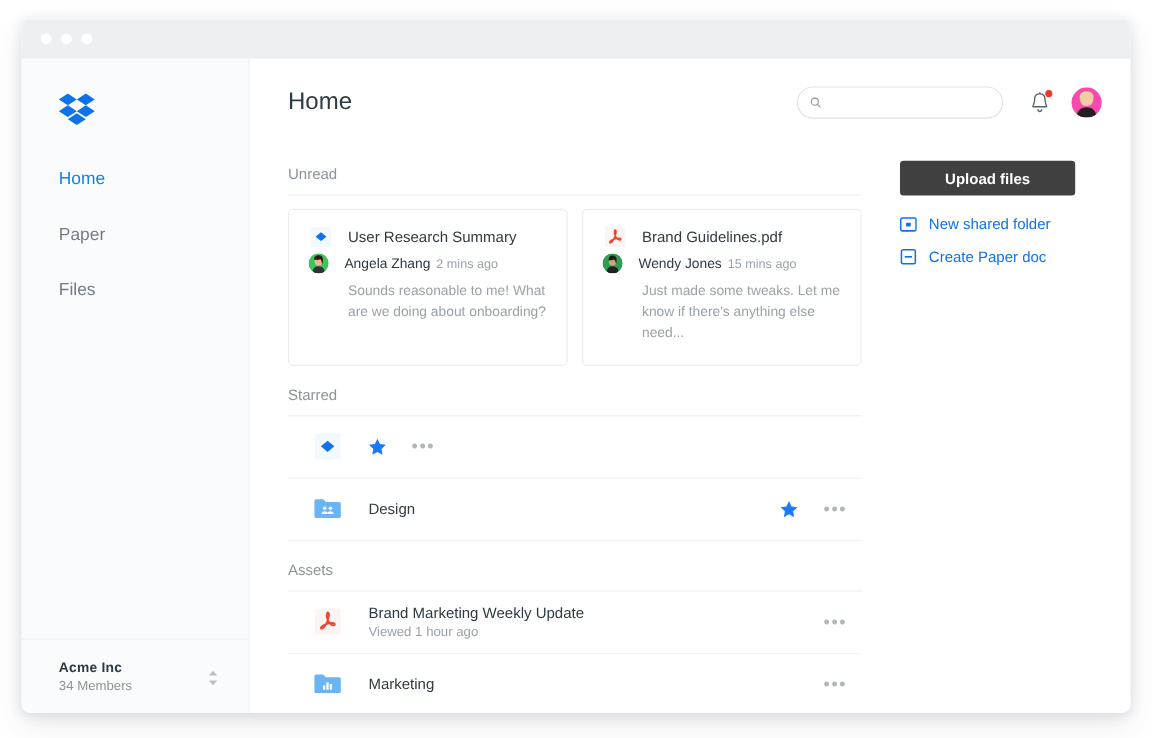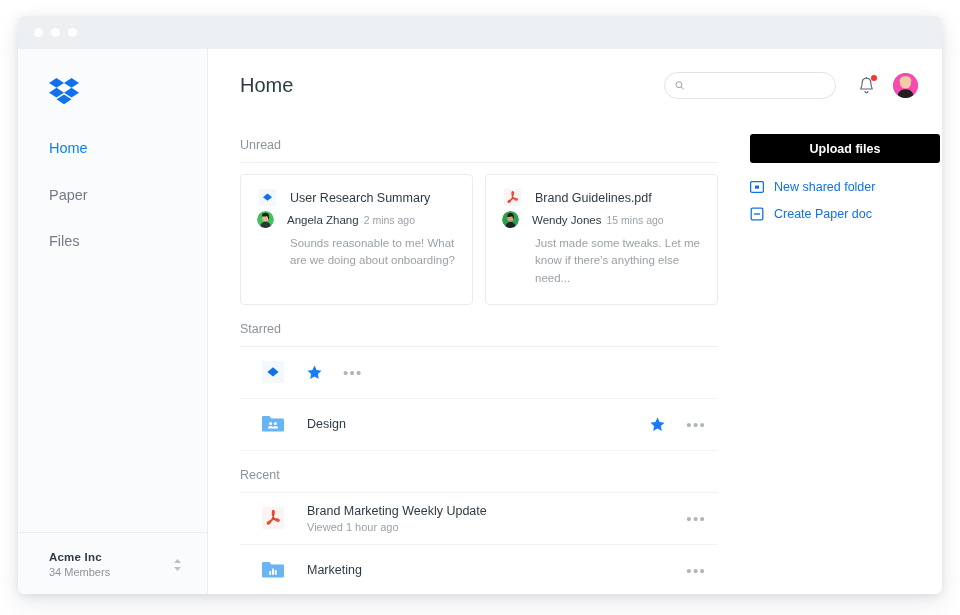--- a/index.html
+++ b/index.html
@@ -297,23 +297,23 @@
     font-size: 15px;
     letter-spacing: 1.3px;
     margin-right: 12px;
     line-height: 1;
     cursor: pointer;
   }
 
   
   .upload-btn {
     display: block;
-    width: 190px;
+    width: 146px;
     height: 29px;
-    background: #000000;
+    background: #404040;
     color: #fff;
     border: none;
     border-radius: 3px;
     font-size: 12.5px;
     font-weight: bold;
     font-family: "Liberation Sans", sans-serif;
     cursor: pointer;
     margin-bottom: 17px;
   }
   .action {
@@ -508,21 +508,21 @@
               <div class="row-title">Design</div>
             </div>
             <div class="row-star">
               <svg width="15" height="15" viewBox="0 0 15 15">
                 <polygon points="7.5,0.6 9.6,5.1 14.5,5.7 10.9,9.1 11.8,14 7.5,11.6 3.2,14 4.1,9.1 0.5,5.7 5.4,5.1" fill="#1a7af8"></polygon>
               </svg>
             </div>
             <div class="ellipsis">•••</div>
           </div>
 
-          <div class="section-head">Recent</div>
+          <div class="section-head">Assets</div>
 
           <div class="row">
             <div class="row-icon">
               <svg width="22" height="22" viewBox="0 0 22 22">
                 <rect x="0" y="0" width="22" height="22" fill="#fbf4f2"></rect>
                 <path d="M11 3.4 C12.1 3.4 12.4 5.1 11.9 7.1 C11.4 9.4 9.9 13.2 8.3 15.3 C7.3 16.6 6.1 17.3 5.5 16.7 C4.9 16 6.2 14.7 8.5 13.6 C11 12.5 14.4 11.9 15.9 12.3 C17.2 12.6 17.4 13.6 16.6 14 C15.6 14.5 13.6 13.4 12.1 11.3 C10.7 9.2 10.1 6.3 10.5 4.4 C10.6 3.8 10.8 3.4 11 3.4 Z" fill="none" stroke="#e8442d" stroke-width="1.5" stroke-linejoin="round"></path>
               </svg>
             </div>
             <div class="row-text">
               <div class="row-title">Brand Marketing Weekly Update</div>

